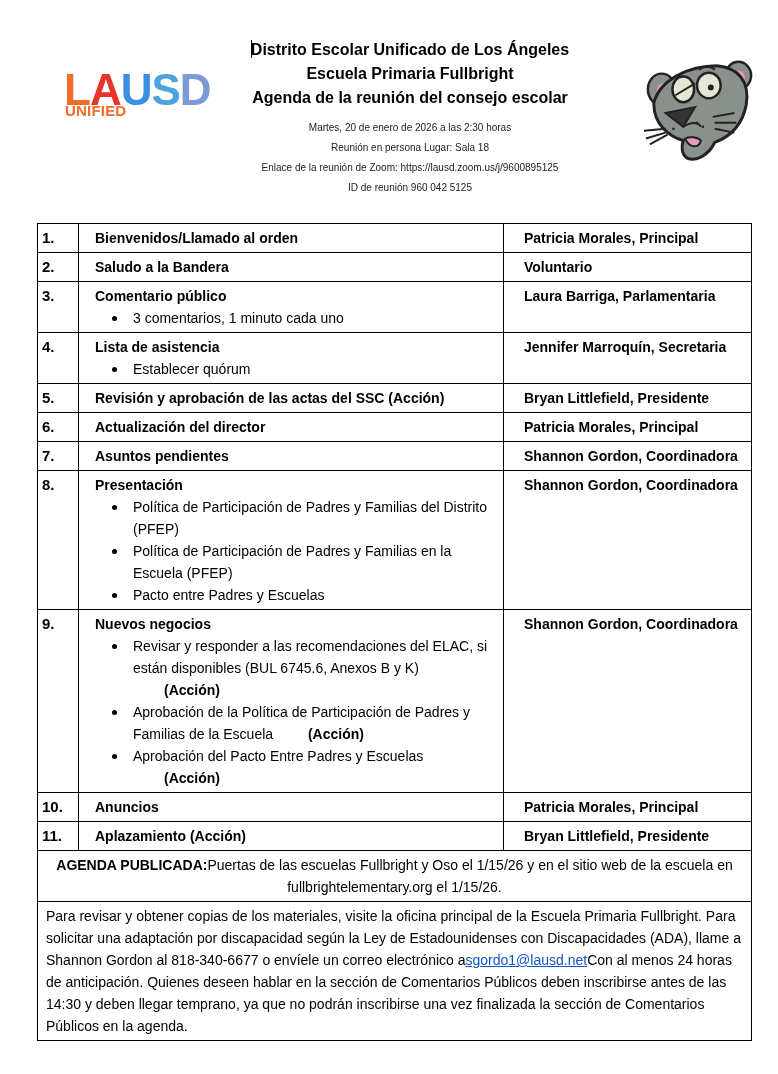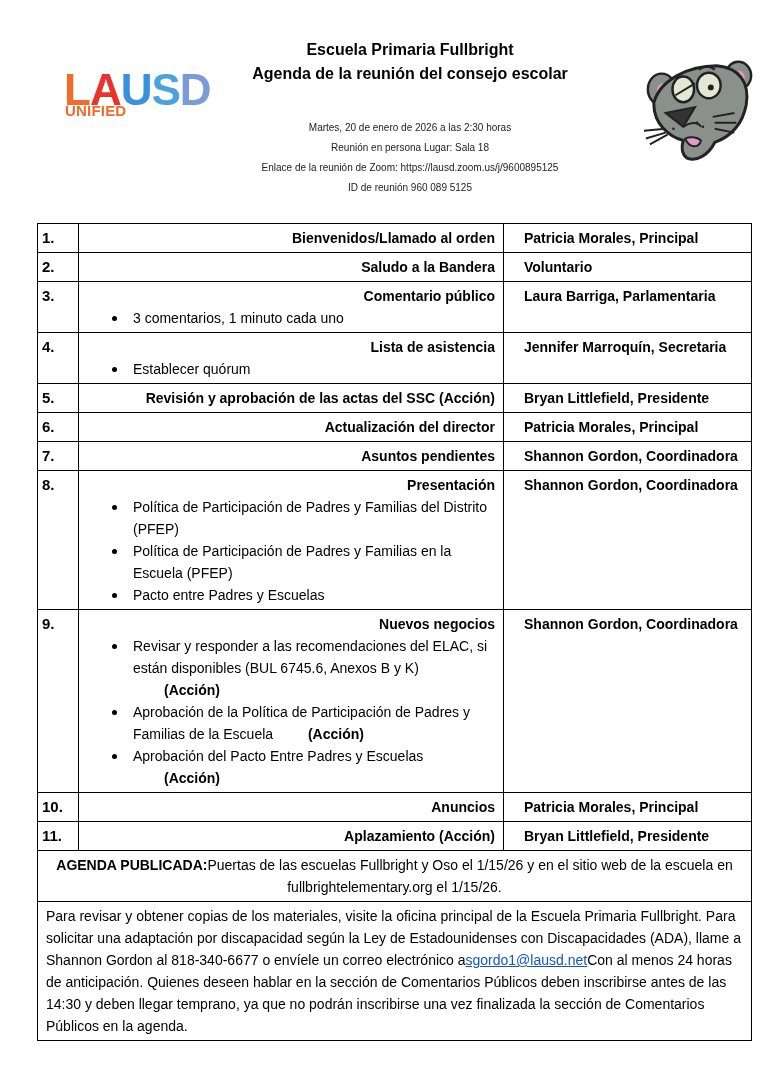--- a/index.html
+++ b/index.html
@@ -22,21 +22,21 @@
   .meta { position:absolute; left:180px; top:118px; width:460px; text-align:center;
           font-family:"Liberation Sans", sans-serif; font-size:10px; line-height:20px; color:#222; }
 
   
   table.agenda { position:absolute; left:37px; top:223px; width:715px; border-collapse:collapse;
                  font-family:"Liberation Sans", sans-serif; font-size:14px; }
   table.agenda td { border:1px solid #000; vertical-align:top; padding:3px 0 3px 0; line-height:22px; }
   td.num { width:36px; font-weight:bold; font-size:15px; padding-left:4px !important; }
   td.item { width:400px; padding-left:16px !important; padding-right:8px !important; }
   td.who { padding-left:20px !important; padding-right:6px !important;font-weight:bold; }
-  .ititle { font-weight:bold;text-align:right; }
+  .ititle { font-weight:bold; }
   ul.bul { margin:0; padding:0 0 0 38px; list-style:none; }
   ul.bul li { position:relative; }
   ul.bul li::before { content:""; position:absolute; left:-21px; top:9px; width:5px; height:5px;
                       border-radius:50%; background:#000; }
   .act { font-weight:bold;margin-left:31px; }
   .note1 { text-align:center; padding:3px 10px !important; }
   .note1 b { font-weight:bold; }
   .note2 { text-align:left; padding:3px 8px !important; }
   a.mail { color:#1155cc; text-decoration:underline; }
 </style>
@@ -72,29 +72,30 @@
     <circle cx="58" cy="72" r="1.3" fill="#222"></circle>
     <circle cx="64" cy="76" r="1.3" fill="#222"></circle>
 
   <path d="M4 80 L26 78 M6 88 L26 82 M10 94 L28 84" stroke="#222" stroke-width="2"></path>
   <path d="M74 66 L96 62 M76 72 L98 72 M76 78 L96 82" stroke="#222" stroke-width="2"></path>
 
   <path d="M46 88 C50 98 60 98 62 90 C58 86 50 86 46 88 Z" fill="#e39ac6" stroke="#222" stroke-width="2"></path>
 </svg>
 
 <div class="titles">
+  <div class="t"><span class="cursor"></span><span>Distrito Escolar Unificado de Los Ángeles</span></div>
   <div class="t">Escuela Primaria Fullbright</div>
   <div class="t">Agenda de la reunión del consejo escolar</div>
 </div>
 
 <div class="meta">
   <div>Martes, 20 de enero de 2026 a las 2:30 horas</div>
   <div>Reunión en persona Lugar: Sala 18</div>
   <div>Enlace de la reunión de Zoom: https://lausd.zoom.us/j/9600895125</div>
-  <div>ID de reunión 960 089 5125</div>
+  <div>ID de reunión 960 042 5125</div>
 </div>
 
 <table class="agenda">
   <tbody id="agenda-body">
       <tr>
         <td class="num">1.</td>
         <td class="item">
           <div class="ititle">Bienvenidos/Llamado al orden</div>
         </td>
         <td class="who">Patricia Morales, Principal</td>

